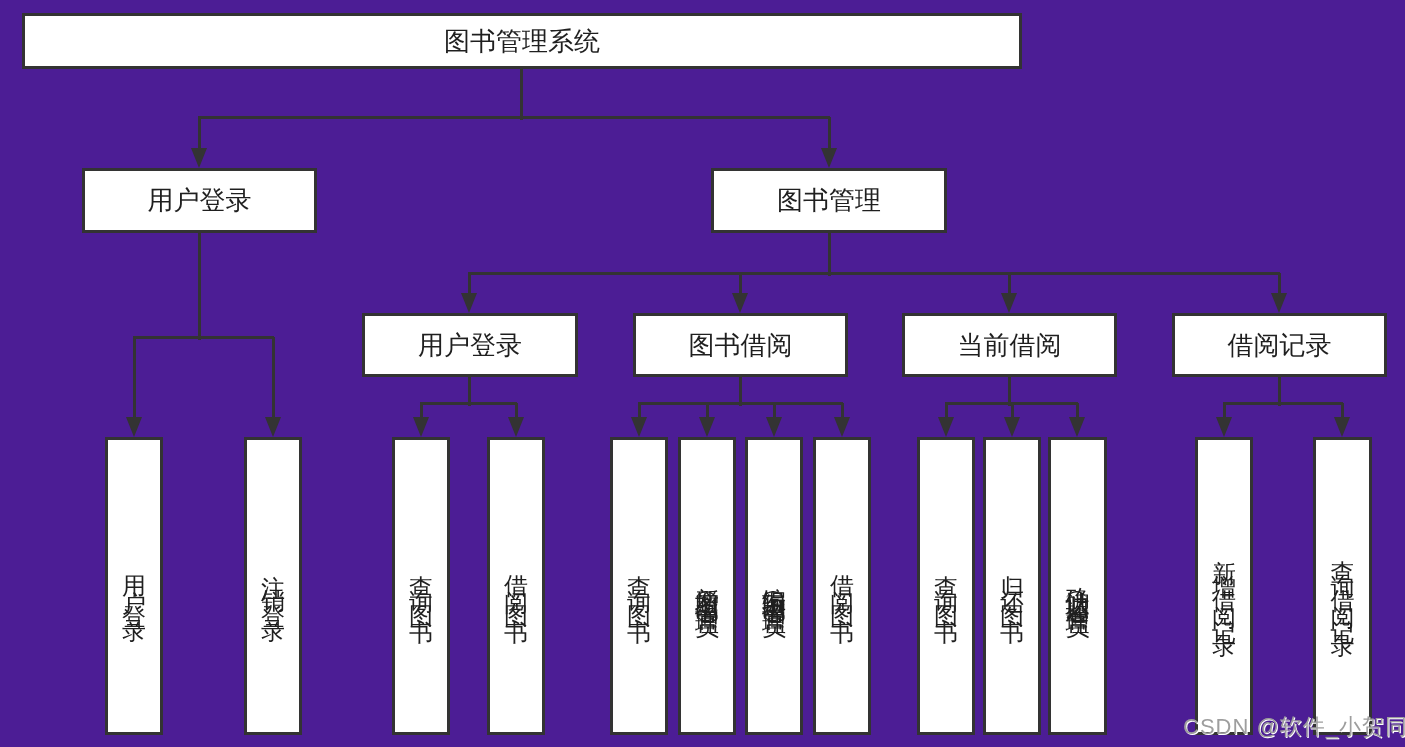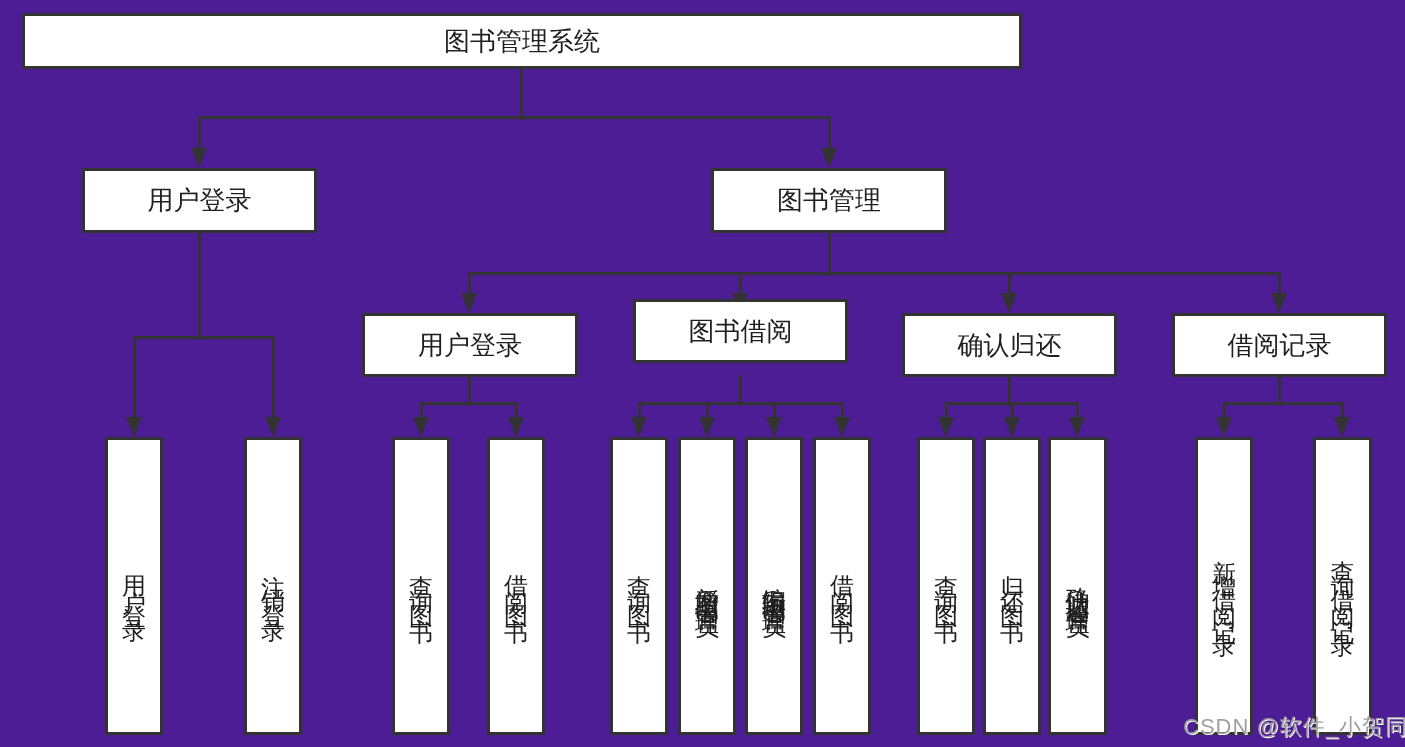--- a/index.html
+++ b/index.html
@@ -95,25 +95,25 @@
       </div>
       <div class="node" style="left: 82px; top: 168px; width: 235px; height: 65px;">
         <span class="node-label">用户登录</span>
       </div>
       <div class="node" style="left: 711px; top: 168px; width: 236px; height: 65px;">
         <span class="node-label">图书管理</span>
       </div>
       <div class="node" style="left: 362px; top: 313px; width: 216px; height: 64px;">
         <span class="node-label">用户登录</span>
       </div>
-      <div class="node" style="left: 633px; top: 299px; width: 215px; height: 64px;">
+      <div class="node" style="left: 633px; top: 313px; width: 215px; height: 64px;">
         <span class="node-label">图书借阅</span>
       </div>
       <div class="node" style="left: 902px; top: 313px; width: 215px; height: 64px;">
-        <span class="node-label">确认归还</span>
+        <span class="node-label">当前借阅</span>
       </div>
       <div class="node" style="left: 1172px; top: 313px; width: 215px; height: 64px;">
         <span class="node-label">借阅记录</span>
       </div>
       <div class="node vertical" style="left: 105px; top: 437px; width: 58px; height: 298px;">
         <span class="node-label">用户登录</span>
       </div>
       <div class="node vertical" style="left: 244px; top: 437px; width: 58px; height: 298px;">
         <span class="node-label">注销登录</span>
       </div>

